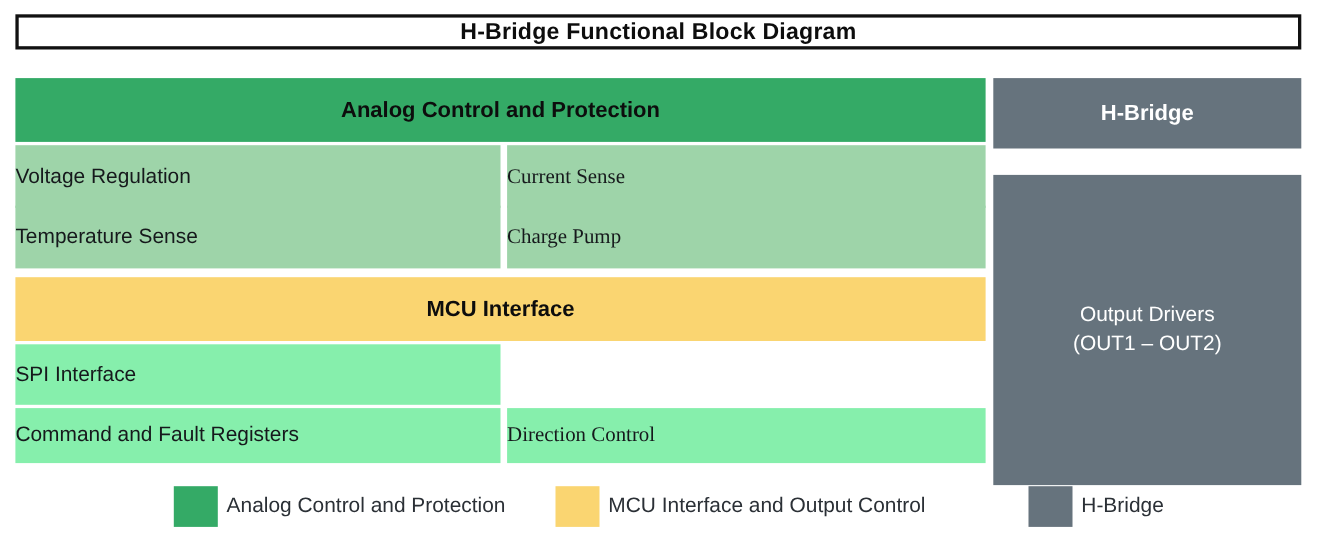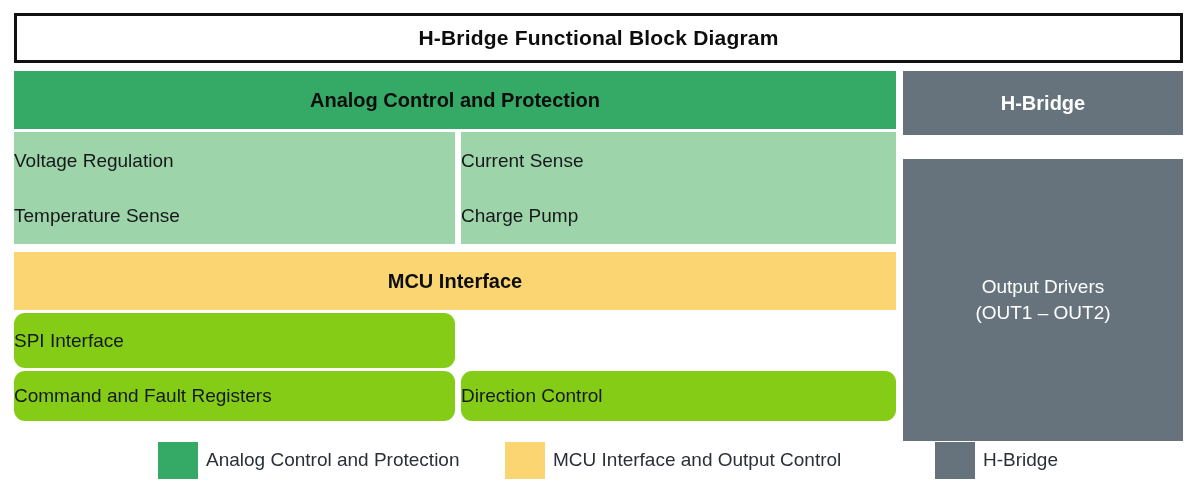--- a/index.html
+++ b/index.html
@@ -23,21 +23,21 @@
     width: 1200px;
     height: 495px;
   }
 
   
   .title-box {
     position: absolute;
     left: 14px;
     top: 13px;
     width: 1169px;
-    height: 50px;
+    height: 32px;
     box-sizing: border-box;
     border: 3px solid #111111;
     background: #ffffff;
     display: flex;
     align-items: center;
     justify-content: center;
   }
   .title-text {
     font-size: 21px;
     font-weight: bold;
@@ -98,30 +98,30 @@
   .analog-header {
     top: 0;
     height: 58px;
     background: #34aa66;
   }
   
   .g-cell { background: #9ed4a9; }
   .row1 { top: 61px;  height: 57px; }
   .row2 { top: 116px; height: 57px; }
   .col-l { left: 0;     width: 441px; }
-  .col-r { left: 447px; width: 435px; }
+  .col-r { left: 447px; width: 435px; font-family: Liberation Serif, serif; }
 
   
   .mcu-header {
     top: 181px;
     height: 58px;
     background: #fad571;
   }
   
-  .y-cell { background: #84cc16; border-radius: 11px; }
+  .y-cell { background: #86efac; }
   .row3 { top: 242px; height: 55px; }
   .row4 { top: 300px; height: 50px; }
 
   
   .hbridge-header {
     position: absolute;
     left: 0;
     top: 0;
     width: 100%;
     height: 64px;

